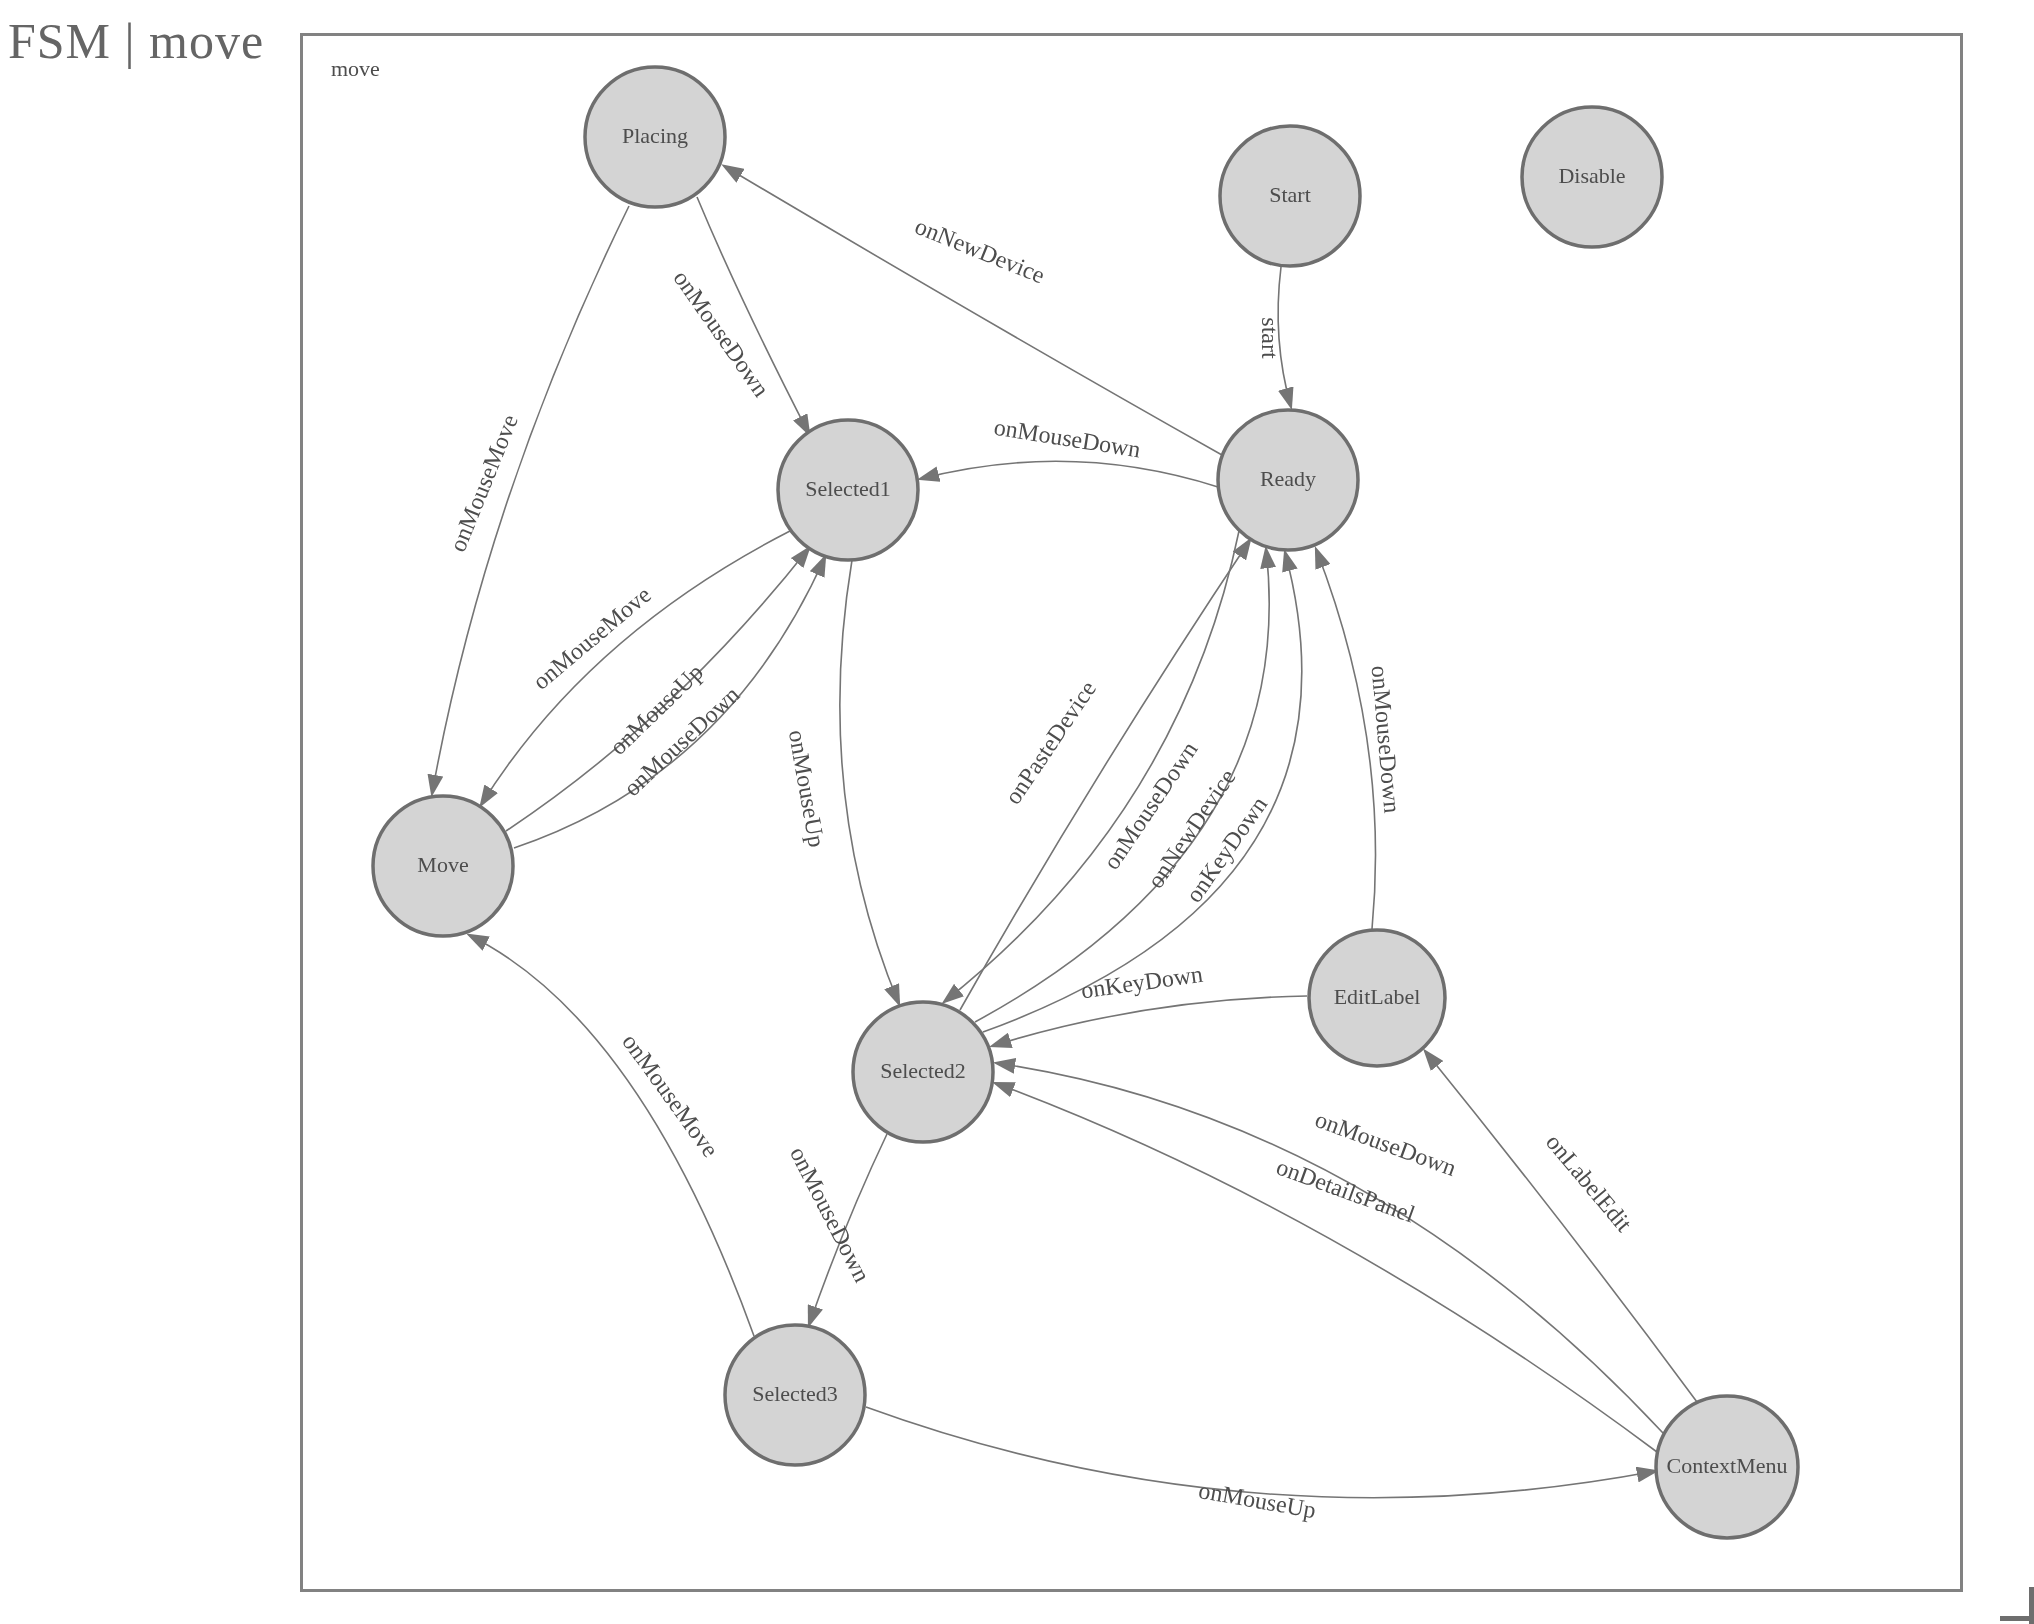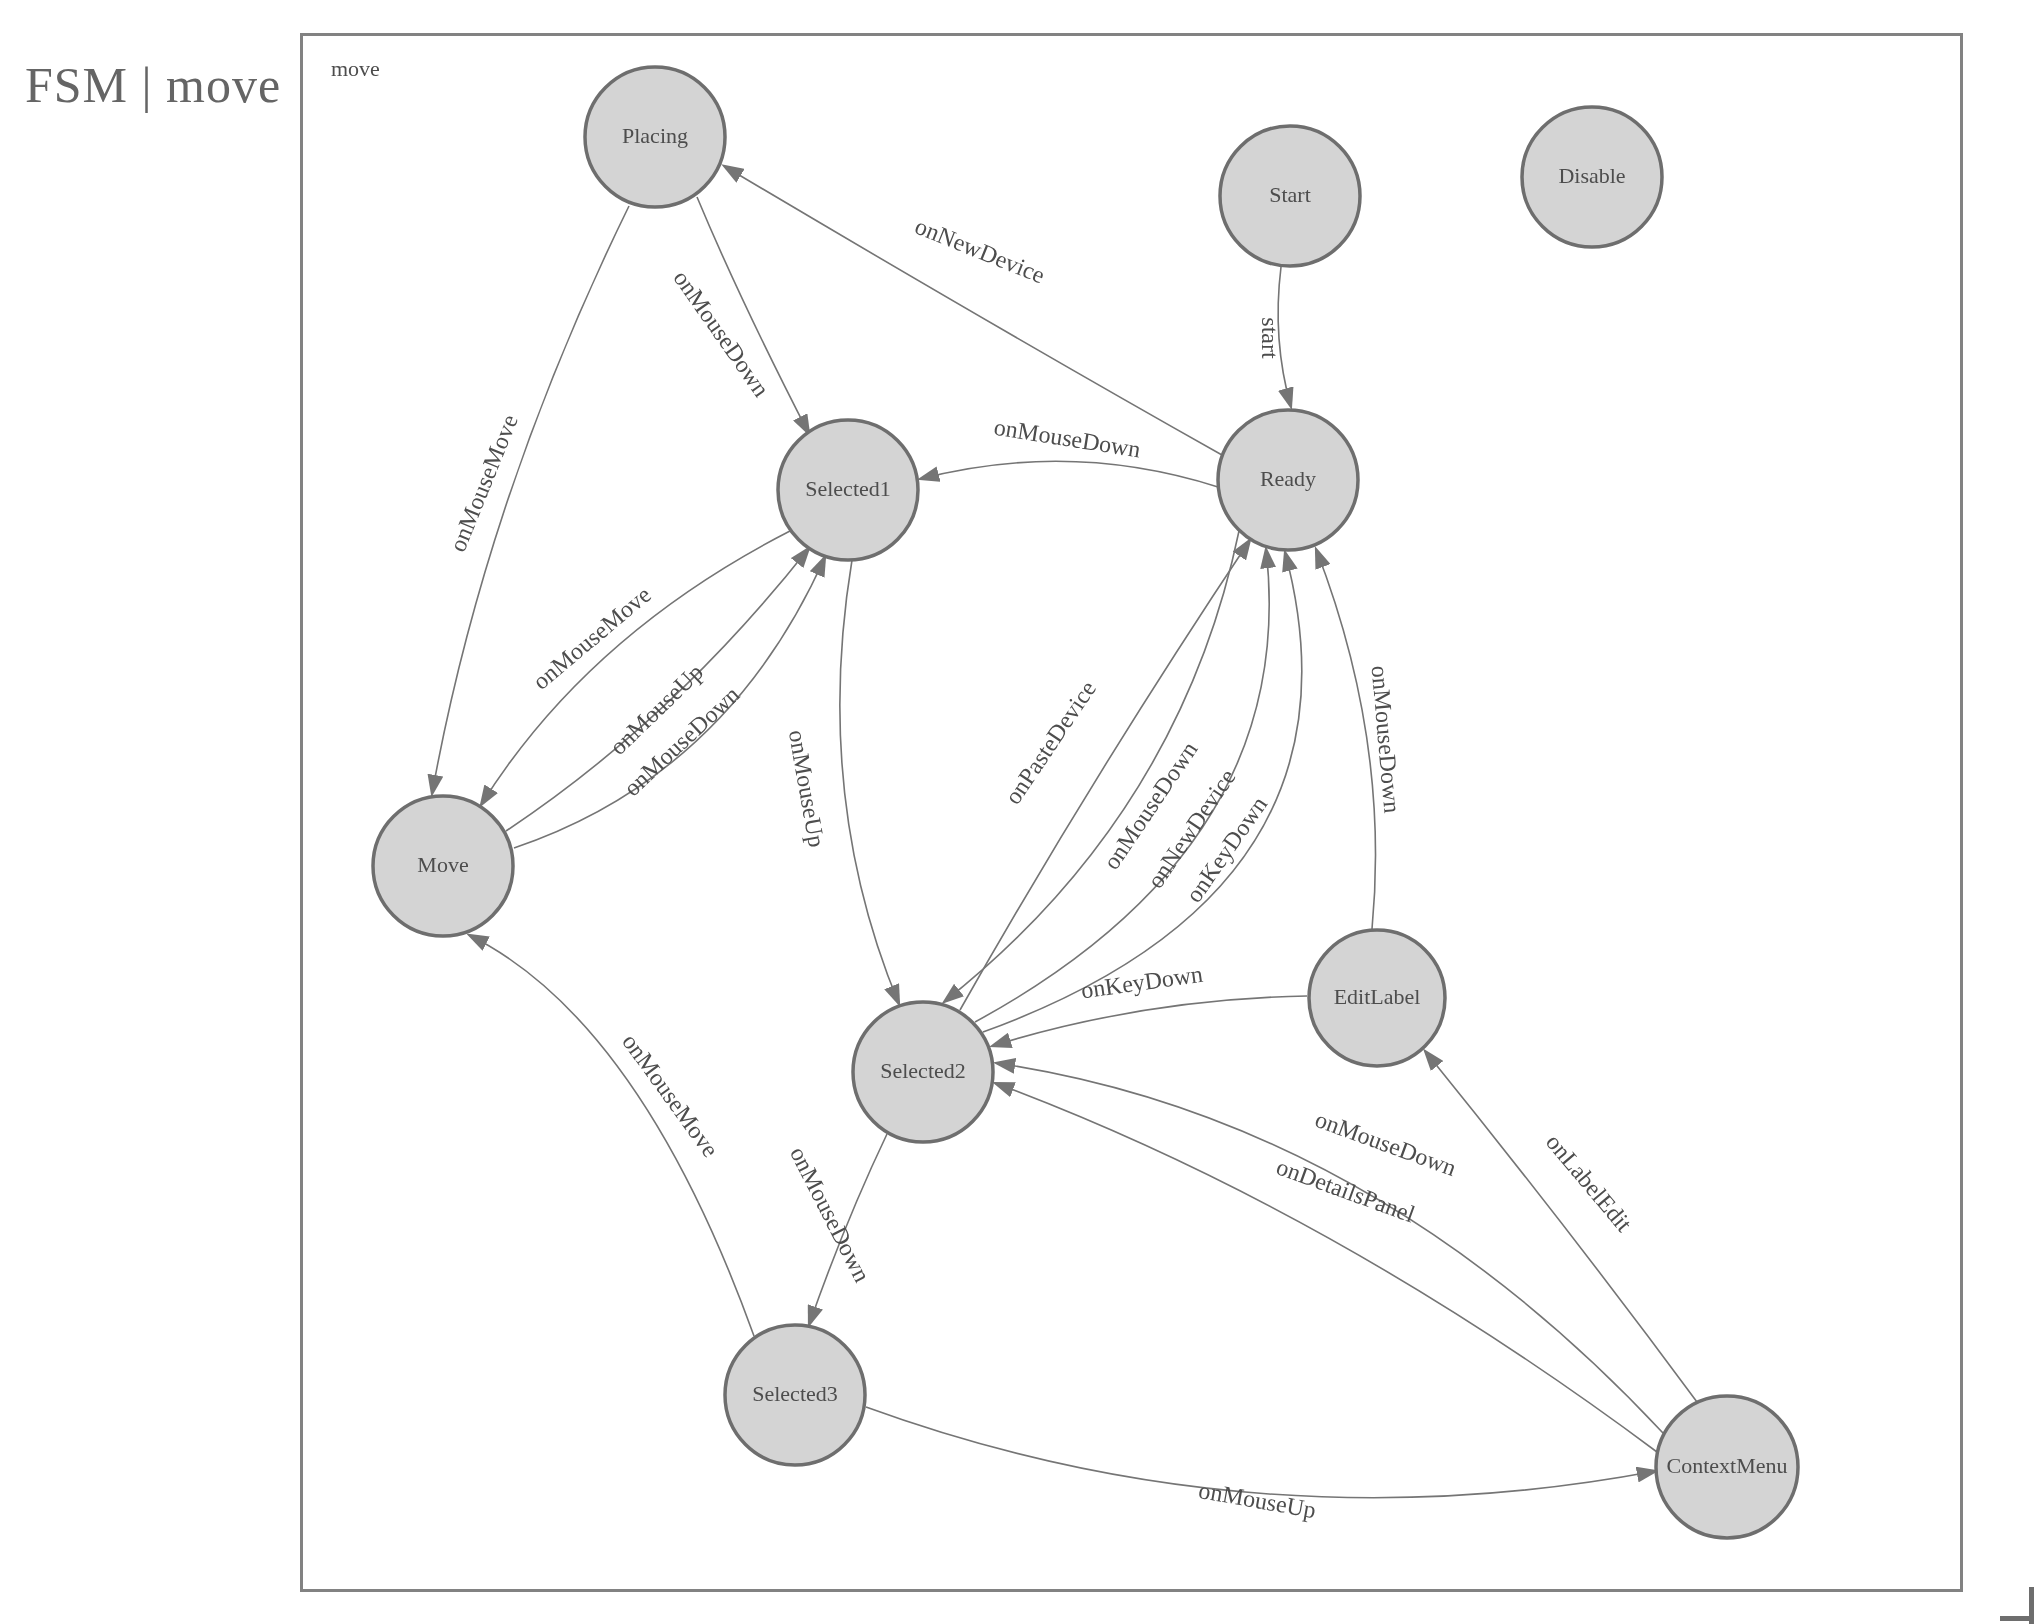--- a/index.html
+++ b/index.html
@@ -12,27 +12,26 @@
     font-family: "Liberation Serif", "DejaVu Serif", serif;
   }
   #page {
     position: relative;
     width: 2034px;
     height: 1624px;
     background: #ffffff;
   }
   #page-title {
     position: absolute;
-    left: 25px;
+    left: 8px;
     top: 12px;
     font-size: 50px;
     color: #656565;
     letter-spacing: 1px;
     white-space: nowrap;
-    margin-top: 44px;
   }
   #diagram-panel {
     position: absolute;
     left: 300px;
     top: 33px;
     width: 1663px;
     height: 1559px;
     border: 3px solid #828282;
     box-sizing: border-box;
     background: #ffffff;

